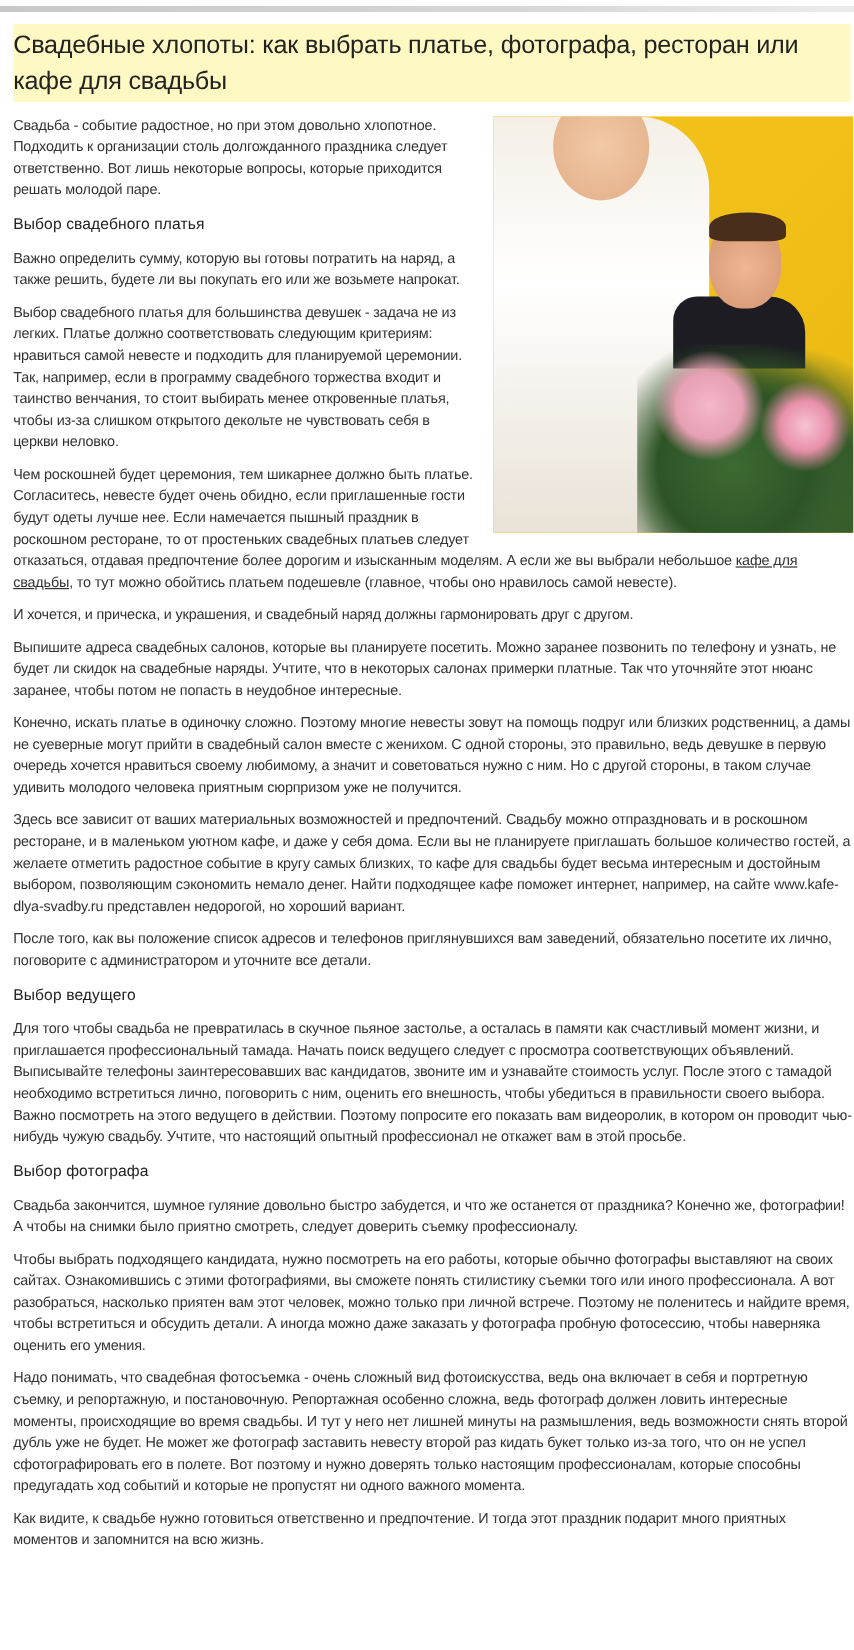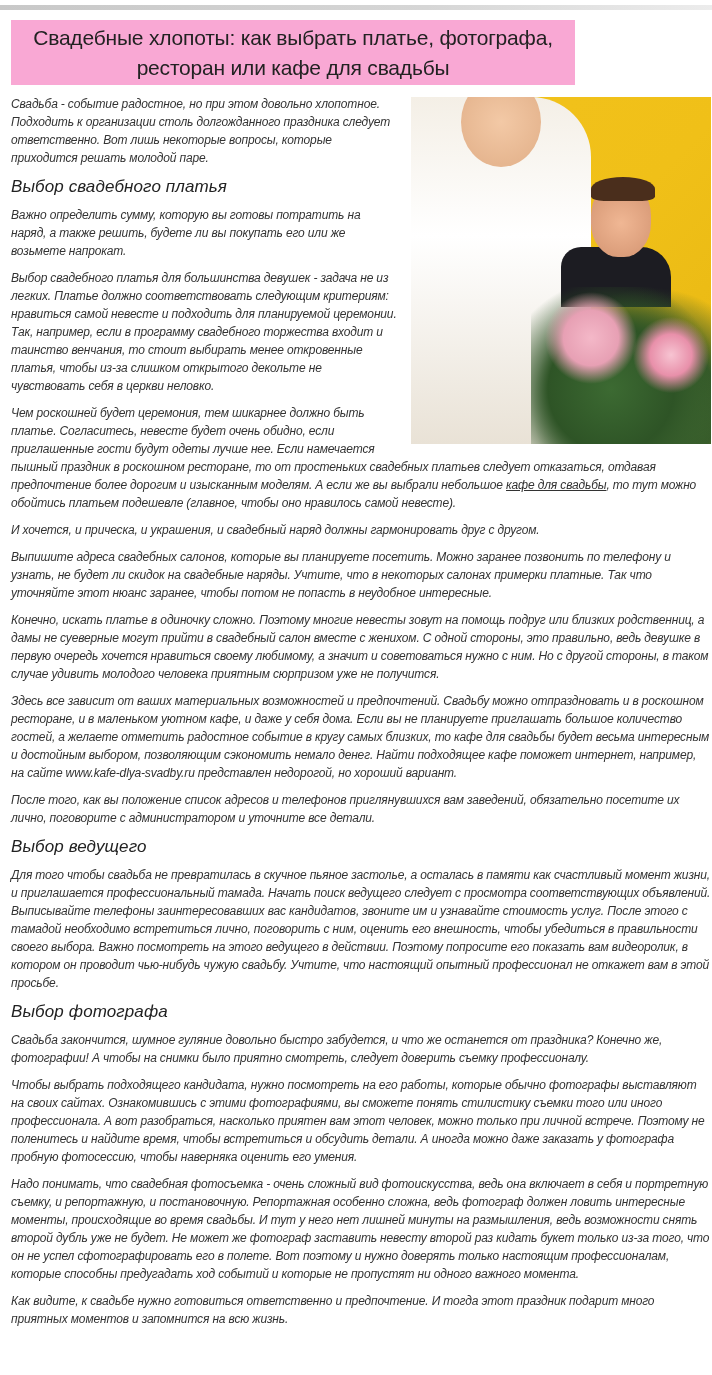--- a/index.html
+++ b/index.html
@@ -6,38 +6,37 @@
   body {
     width: 712px; height: 1375px; overflow: hidden; position: relative;
     font-family: "Liberation Sans", sans-serif;
     color: #333333;
   }
   .top-bar {
     position: absolute; left: 0; top: 5px; width: 712px; height: 5px;
     background: linear-gradient(to right, #c8c8c8 0%, #d6d6d6 60%, #ececec 100%);
   }
   .title-box {
-    position: absolute; left: 11px; top: 20px; width: 564px; height: 65px;
-    background: #f9a8d4;
-    text-align: center;
+    position: absolute; left: 11px; top: 20px; width: 698px; height: 65px;
+    background: #fef9c3;
   }
   .title-box h1 {
     margin: 0; padding: 3px 0 0 0;
     font-family: "Liberation Sans", sans-serif;
     font-weight: normal; font-size: 21px; line-height: 30px;
     color: #222222;
     letter-spacing: -0.2px;
   }
   .content {
     position: absolute; left: 11px; top: 95px; width: 700px;
-    font-size: 12px; line-height: 18px; color: #333333; font-style: italic;
+    font-size: 12px; line-height: 18px; color: #333333;
   }
   .content p { margin: 0 0 9px 0; letter-spacing: -0.15px; }
   .content h2 {
-    margin: 4px 0 8px 0; font-weight: normal; font-size: 17px; line-height: 22px;
+    margin: 4px 0 8px 0; font-weight: normal; font-size: 13px; line-height: 22px;
     color: #222222; letter-spacing: 0.1px;
   }
   .photo {
     float: right; width: 300px; height: 347px; margin: 2px 0 8px 14px;
     position: relative; overflow: hidden;
     background: linear-gradient(135deg, #f2c21c 0%, #f0c018 50%, #e8b812 100%);
   }
   .photo .bride {
     position: absolute; left: 0; top: 0; width: 180px; height: 347px;
     background: linear-gradient(180deg, #f4efe6 0%, #ffffff 40%, #e9e2d6 100%);

